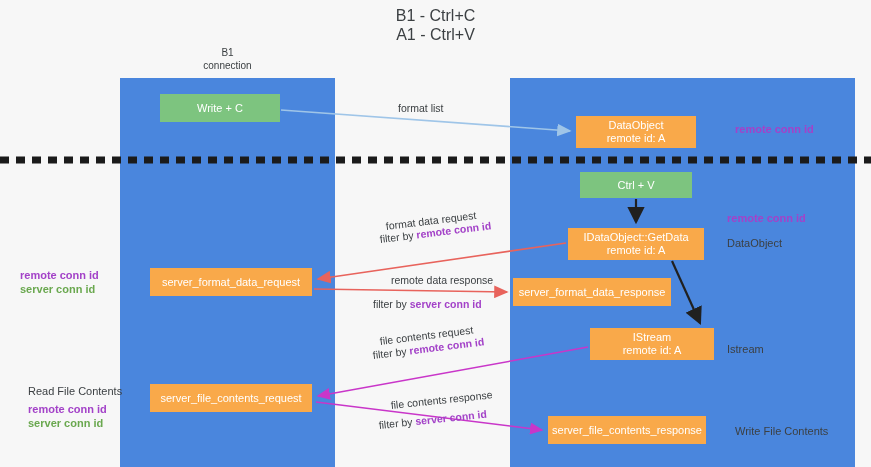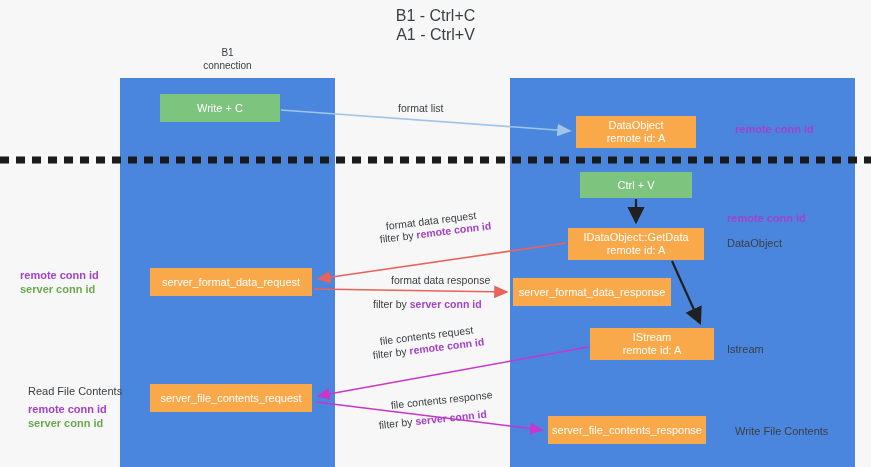--- a/index.html
+++ b/index.html
@@ -177,21 +177,21 @@
     <span>server_file_contents_request</span>
   </div>
 
   <div class="edge-label" id="lbl-format-list">format list</div>
 
   <div class="edge-label" id="lbl-fmt-req">format data request</div>
   <div class="edge-label" id="lbl-fmt-req2">
     <span class="plain">filter by </span><span class="purple">remote conn id</span>
   </div>
 
-  <div class="edge-label" id="lbl-fmt-resp">format data response</div>
+  <div class="edge-label" id="lbl-fmt-resp">remote data response</div>
   <div class="edge-label" id="lbl-fmt-resp2">
     <span class="plain">filter by </span><span class="purple">server conn id</span>
   </div>
 
   <div class="edge-label" id="lbl-file-req">file contents request</div>
   <div class="edge-label" id="lbl-file-req2">
     <span class="plain">filter by </span><span class="purple">remote conn id</span>
   </div>
 
   <div class="edge-label" id="lbl-file-resp">file contents response</div>

